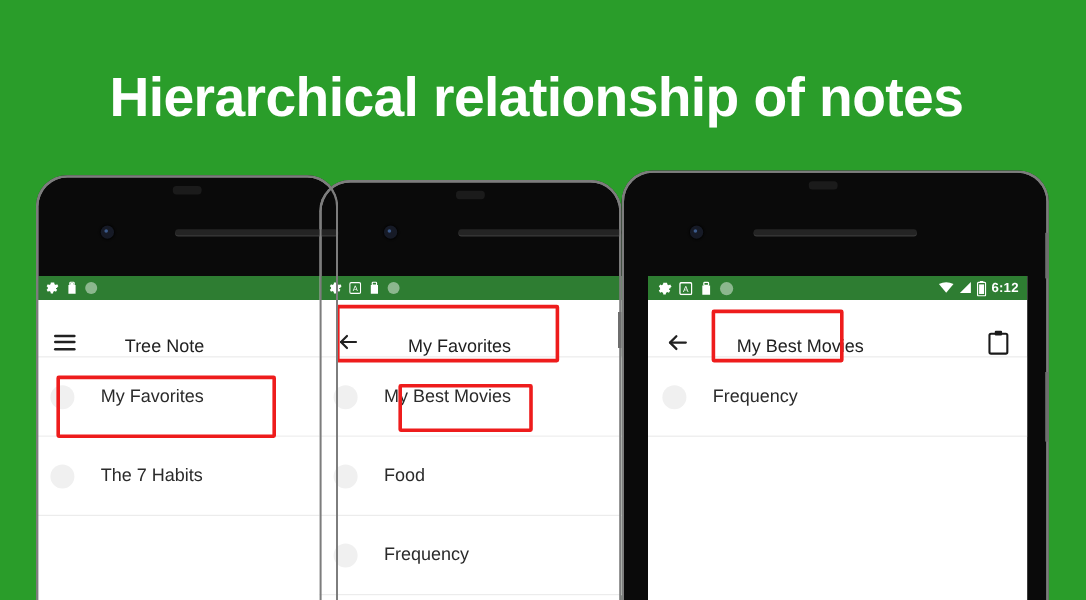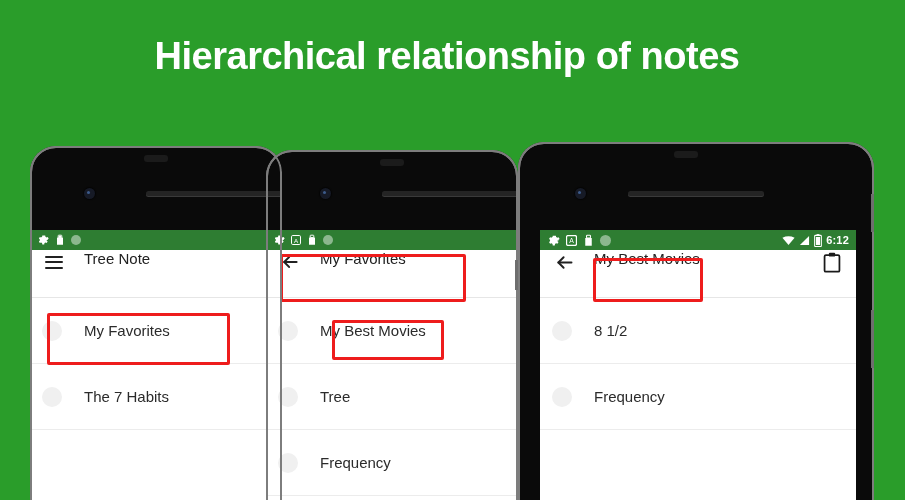--- a/index.html
+++ b/index.html
@@ -6,24 +6,24 @@
   html, body { width:905px; height:500px; overflow:hidden; }
   body {
     font-family: "Liberation Sans", sans-serif;
     background:#2a9d2a;
     position:relative;
   }
 
   
   .title {
     position:absolute;
-    top:37px; left:0; width:894px;
+    top:58px; left:0; width:894px;
     text-align:center;
     color:#ffffff;
-    font-size:38px;
+    font-size:46px;
     font-weight:bold;
     letter-spacing:-0.5px;
     line-height:1.0;
     white-space:nowrap;
   }
 
   
   .phone {
     position:absolute;
     background:#0a0a0a;
@@ -99,34 +99,35 @@
     background:#2e7d32;
     display:flex;
     align-items:center;
     padding:0 7px;
     gap:6px;
     color:#ffffff;
   }
   .statusbar .sb-right {
     margin-left:auto;
     display:flex;
-    align-items:center;
+    align-items:flex-start;
     gap:4px;
   }
   .sb-clock { font-size:11px; font-weight:bold; letter-spacing:0.2px; }
 
   
   .appbar {
     position:relative;
     height:48px;
     background:#ffffff;
     display:flex;
-    align-items:flex-start;
+    align-items:flex-end;
     padding:0 12px;
     border-bottom:1px solid #e6e6e6;
+    gap:20px;
   }
   .appbar .nav-icon {
     width:24px; height:24px;
     display:flex; align-items:center; justify-content:center;
     flex:0 0 auto;
   }
   .appbar .appbar-title {
     margin-left:18px;
     font-size:15px;
     color:#212121;
@@ -289,21 +290,21 @@
       <span class="appbar-title">My Favorites</span>
     </div>
 
     <div class="list">
       <div class="list-item">
         <span class="bullet"></span>
         <span class="item-label">My Best Movies</span>
       </div>
       <div class="list-item">
         <span class="bullet"></span>
-        <span class="item-label">Tree</span>
+        <span class="item-label">Food</span>
       </div>
       <div class="list-item">
         <span class="bullet"></span>
         <span class="item-label">Frequency</span>
       </div>
     </div>
   </div>
 
   <div class="redbox" style="left:14px; top:104px; width:186px; height:48px;"></div>
 
@@ -376,23 +377,19 @@
         <svg width="20" height="21" viewBox="0 0 22 24" fill="none" stroke="#1a1a1a" stroke-width="2">
           <rect x="2.5" y="3.5" width="17" height="19" rx="1.5"></rect>
           <rect x="7.5" y="0.8" width="7" height="4.4" rx="1" fill="#1a1a1a" stroke="none"></rect>
         </svg>
       </span>
     </div>
 
     <div class="list">
       <div class="list-item">
         <span class="bullet"></span>
-        <span class="item-label">8 1/2</span>
-      </div>
-      <div class="list-item">
-        <span class="bullet"></span>
         <span class="item-label">Frequency</span>
       </div>
     </div>
   </div>
 
   <div class="redbox" style="left:75px; top:116px; width:110px; height:44px;"></div>
 </div>
 
 </body></html>

